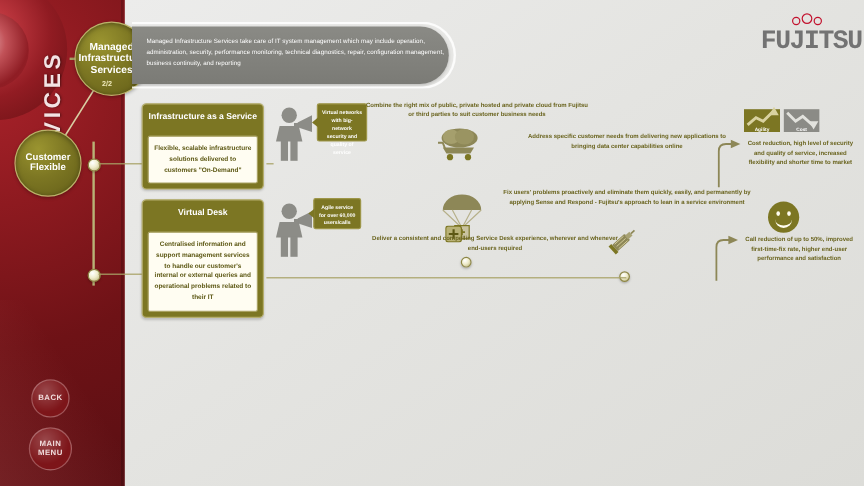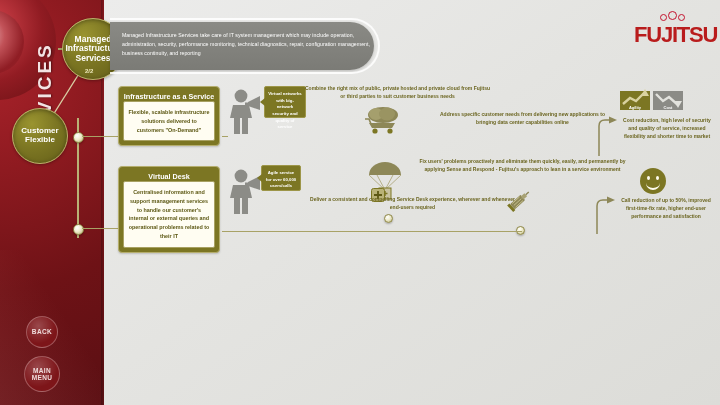--- a/index.html
+++ b/index.html
@@ -61,21 +61,21 @@
     box-shadow:0 1px 3px rgba(0,0,0,.2);}
   .banner:before{content:"";position:absolute;left:0;top:-4px;width:270px;height:56px;
     border:2px solid rgba(255,255,255,.85);border-left:none;
     border-top-right-radius:28px;border-bottom-right-radius:28px;box-sizing:border-box;}
   .banner-txt{position:absolute;left:12px;top:9px;width:248px;color:#fff;
     font-size:5.2px;line-height:1.72;letter-spacing:.05px;}
 
   
   .card{position:absolute;border:1px solid #b5ae6e;border-radius:4px;
     background:#7c7623;box-shadow:0 1px 2px rgba(0,0,0,.18);}
-  .card-hdr{color:#fff;font-weight:bold;text-align:center;font-size:7.2px;padding:5px 2px 0;}
+  .card-hdr{color:#fff;font-weight:bold;text-align:center;font-size:7.2px;padding:5px 2px 12px;}
   .card-body{background:#fffdf2;border:1px solid #a8a162;margin:0 4px 4px;border-radius:2px;
     color:#5d5814;font-weight:bold;text-align:center;font-size:5.4px;line-height:1.62;padding:6px 4px;}
   .card-iaas{left:118px;top:86px;width:100px;}
   .card-sd{left:118px;top:166px;width:100px;}
 
   
   .callout{position:absolute;background:#7c7623;border:1px solid #9d9649;border-radius:2px;
     color:#fff;font-size:4.3px;line-height:1.55;text-align:center;font-weight:bold;
     padding:4px 3px;box-sizing:border-box;}
   .callout:after{content:"";position:absolute;left:-5px;top:50%;margin-top:-4px;
@@ -94,22 +94,22 @@
 
   
   .conn{position:absolute;background:#a8a266;}
   .node{position:absolute;width:9px;height:9px;border-radius:50%;
     background:radial-gradient(circle at 35% 30%,#fff 0%,#efeccd 45%,#b8b173 100%);
     border:1px solid #8d8646;box-shadow:0 1px 2px rgba(0,0,0,.25);}
   .node-sm{width:7px;height:7px;}
 
   
   .fujitsu{position:absolute;left:634px;top:22px;}
-  .fuj-text{color:#b91c1c;font-size:22px;font-weight:bold;letter-spacing:-1.2px;
-    font-family:Liberation Sans, sans-serif;}
+  .fuj-text{color:#737373;font-size:22px;font-weight:bold;letter-spacing:-1.2px;
+    font-family:Liberation Mono, monospace;}
   .fuj-dot{position:absolute;border-radius:50%;border:1.6px solid #c3122e;}
 
   
   .ic{position:absolute;}
   .smile{position:absolute;left:640px;top:168px;width:26px;height:26px;border-radius:50%;background:#7c7623;}
   .smile .eye{position:absolute;top:8px;width:3px;height:4px;border-radius:50%;background:#fffdf0;}
   .smile .e1{left:6.5px;} .smile .e2{left:16px;}
   .smile .mouth{position:absolute;left:6px;top:12px;width:14px;height:8px;
     border-bottom:2px solid #fffdf0;border-radius:0 0 14px 14px;}
 

